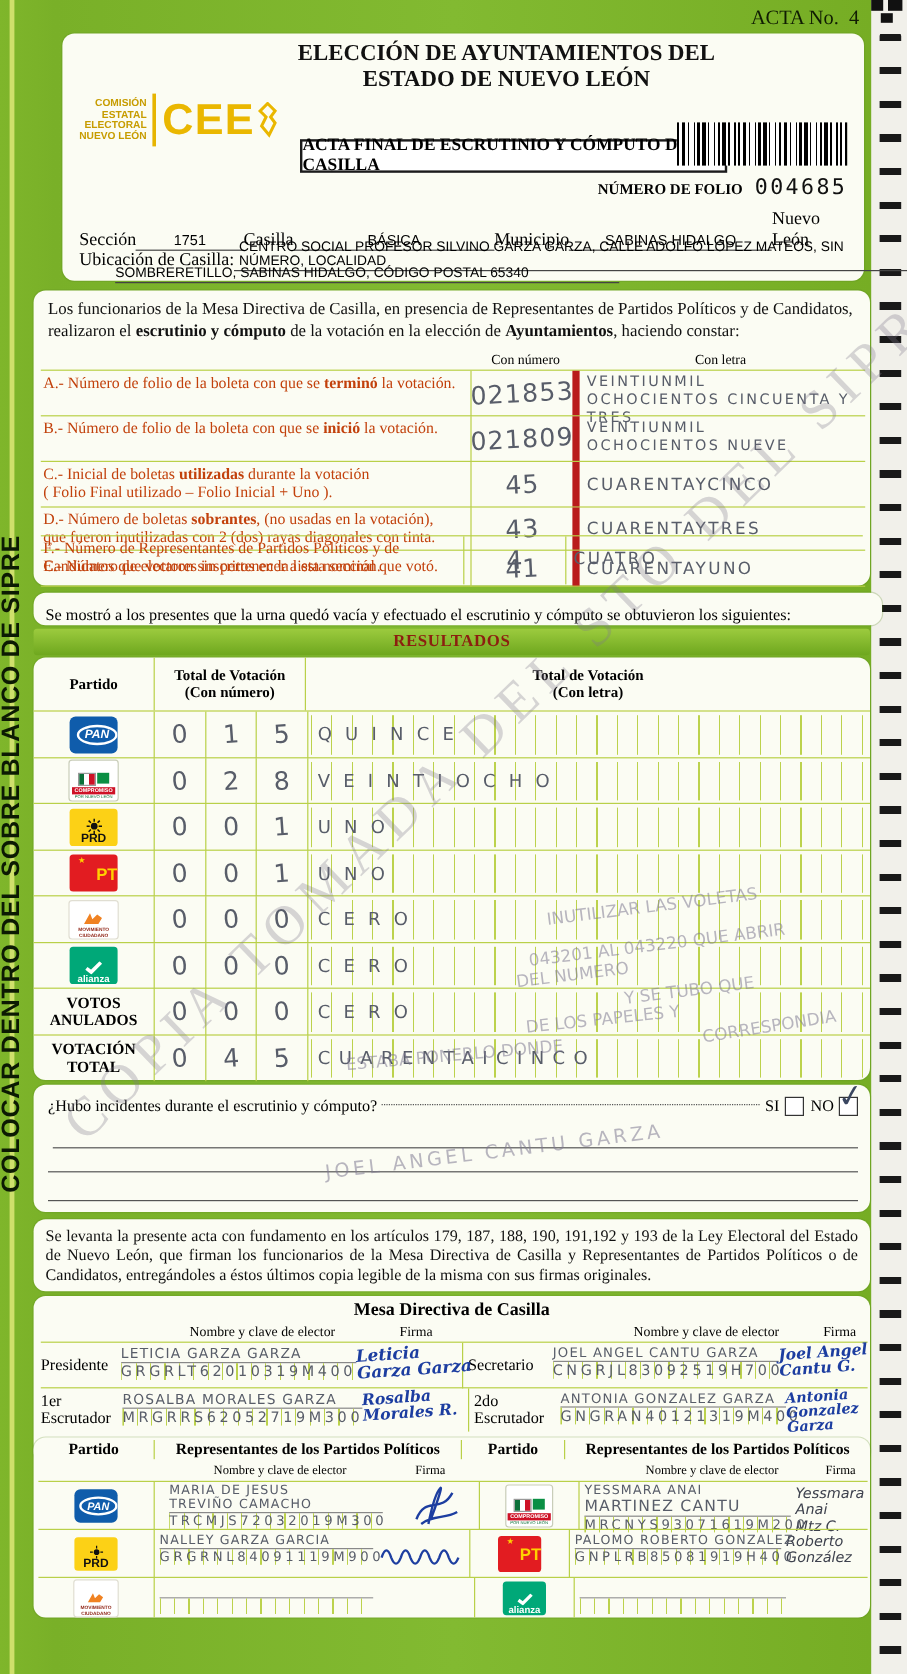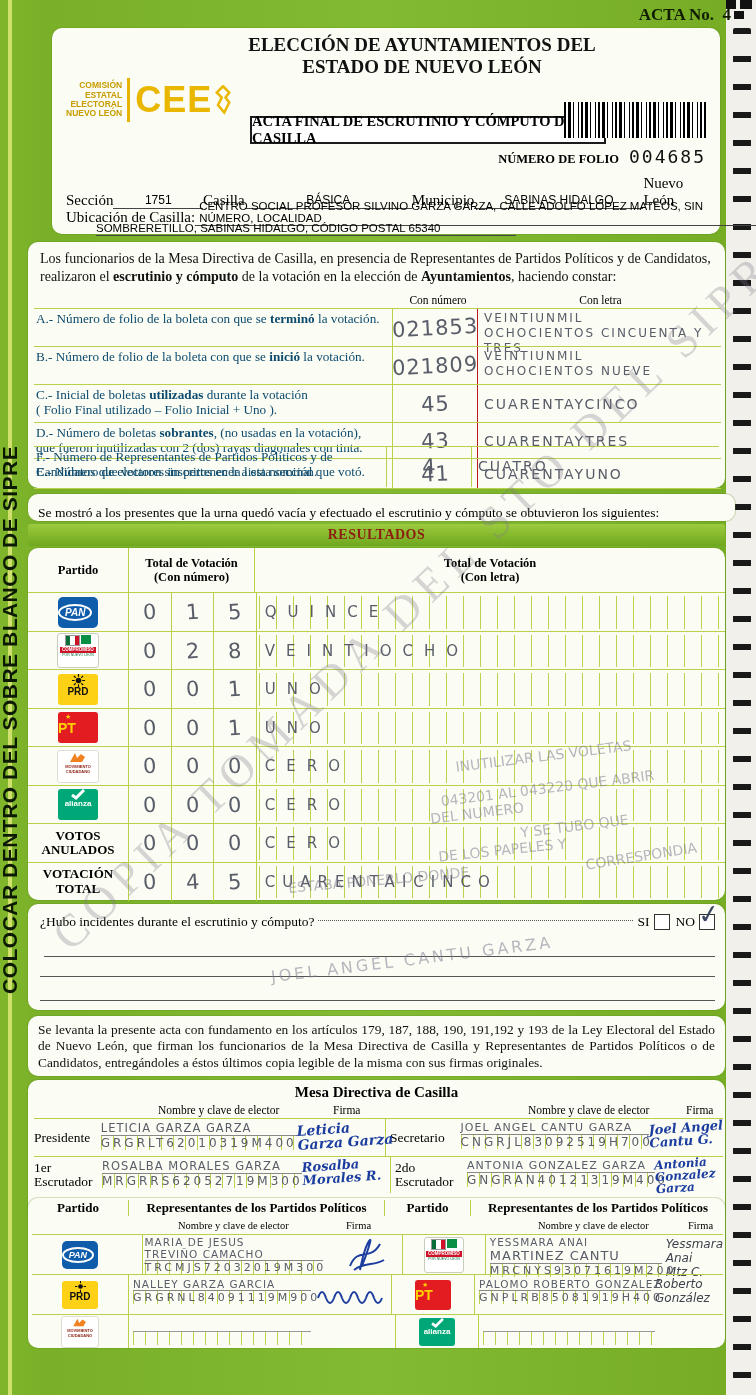--- a/index.html
+++ b/index.html
@@ -19,21 +19,21 @@
   .edge{position:absolute;right:0;top:0;width:30px;height:1395px;background:#f1f0ea;z-index:5;}
   .edge-dashes{position:absolute;right:5px;top:28px;width:18px;height:1360px;
      background:repeating-linear-gradient(180deg,#191919 0 6px,transparent 6px 28px);border-radius:2px;}
   .corner{position:absolute;z-index:6;background:#111;}
 
   
   .left-line{position:absolute;left:8px;top:0;width:4px;height:1395px;background:#cfe06c;z-index:4;}
   .side-text{position:absolute;left:-2px;top:430px;height:580px;writing-mode:vertical-rl;transform:rotate(180deg);
      font-family:"Liberation Sans",sans-serif;font-weight:bold;font-size:21px;color:#0c1a03;z-index:8;letter-spacing:.5px;text-align:center;}
 
-  .acta-no{position:absolute;top:5px;right:25px;z-index:9;font-weight:bold;font-size:17px;color:#101d03;}
+  .acta-no{position:absolute;top:5px;right:40px;z-index:9;font-weight:normal;font-size:17px;color:#101d03;}
 
   .watermark{position:absolute;left:60px;top:915px;z-index:50;pointer-events:none;
      font-family:"Liberation Serif",serif;font-size:46px;letter-spacing:8px;color:rgba(125,120,138,.30);
      transform:rotate(-44deg);transform-origin:left center;white-space:nowrap;}
 
   
   .h-title{position:absolute;top:6px;left:170px;width:400px;text-align:center;font-weight:bold;font-size:19px;line-height:1.15;color:#111;}
   .logo-block{position:absolute;left:14px;top:50px;display:flex;align-items:center;}
   .org{font-family:"Liberation Sans",sans-serif;font-weight:bold;font-size:8.5px;line-height:1.1;color:#c79c00;text-align:right;}
   .logo-bar{width:3px;height:44px;background:#e6b400;margin:0 5px;}
@@ -48,23 +48,23 @@
   .sec-row{position:absolute;left:14px;top:147px;width:648px;display:flex;align-items:flex-end;font-size:15px;}
   .sec-val{font-family:"Liberation Sans",sans-serif;font-size:12px;text-align:center;border-bottom:1px solid #444;padding:0 4px 1px;}
   .ubi-row{position:absolute;left:14px;top:172px;width:690px;font-size:15px;display:flex;align-items:flex-end;}
   .ubi-l2{position:absolute;left:44px;top:194px;width:420px;font-family:"Liberation Sans",sans-serif;font-size:11.5px;border-bottom:1px solid #444;padding-bottom:1px;}
   .excl-row{position:absolute;left:10px;top:216px;width:680px;display:flex;justify-content:space-between;font-size:8px;color:#222;}
 
   
   .intro{padding:8px 12px 0;font-size:14px;line-height:1.25;color:#111;}
   .it-hdr{position:absolute;top:52px;left:368px;right:4px;display:flex;font-size:11.5px;font-weight:normal;}
   .it-row{position:absolute;left:6px;right:4px;border-top:1px solid #b9d048;display:flex;}
-  .it-label{width:356px;font-size:13.2px;line-height:1.12;padding:3px 0 0 2px;color:#0c4a6e;}
+  .it-label{width:356px;font-size:13.2px;line-height:1.12;padding:3px 0 0 2px;color:#c2410c;}
   .it-num{width:84px;border-left:1px solid #b9d048;display:flex;align-items:center;justify-content:center;}
-  .it-letra{flex:1;border-left:1px solid #b91c1c;padding:2px 0 0 6px;}
+  .it-letra{flex:1;border-left:6px solid #b91c1c;padding:2px 0 0 6px;}
   .hw-num{font-size:21px;letter-spacing:1px;transform:rotate(-3deg);}
   .hw-word{font-size:13px;letter-spacing:2px;line-height:1.25;}
 
   .shown-band{display:flex;align-items:flex-end;padding-left:10px;font-size:13.5px;}
   .res-band{position:absolute;left:28px;top:524px;width:697px;height:22px;z-index:10;border-radius:3px;
      background:linear-gradient(180deg,#9ccb3e,#6ea71e);display:flex;align-items:center;justify-content:center;}
   .res-title{color:#8c1f10;font-weight:bold;font-size:14px;letter-spacing:.5px;}
 
   
   .rt-hdr{position:absolute;left:0;top:0;width:100%;height:44px;display:flex;font-weight:bold;font-size:12.5px;text-align:center;}
@@ -74,21 +74,21 @@
   .rt-row{position:absolute;left:0;width:100%;height:38.5px;border-top:1px solid #b9d048;display:flex;}
   .rt-logo{width:100px;display:flex;align-items:center;justify-content:center;}
   .rt-d{width:41.6px;border-left:1px solid #b9d048;display:flex;align-items:center;justify-content:center;}
   .rt-letra{flex:1;border-left:1px solid #b9d048;position:relative;display:flex;align-items:center;}
   .rt-letra .comb{position:absolute;inset:3px 2px 3px 2px;}
   .digit{font-size:21px;transform:rotate(-4deg);}
   .letra-word{position:relative;z-index:2;font-size:15px;letter-spacing:11px;padding-left:8px;}
   .vlab{width:100px;display:flex;flex-direction:column;align-items:center;justify-content:center;font-weight:bold;font-size:13px;line-height:1.1;text-align:center;}
 
   
-  .plogo{width:40px;height:31px;border-radius:5px;display:flex;align-items:center;justify-content:flex-start;flex-direction:row;overflow:hidden;}
+  .plogo{width:40px;height:31px;border-radius:5px;display:flex;align-items:center;justify-content:flex-end;flex-direction:row;overflow:hidden;}
   .pan{background:#0f5cab;}
   .pan-oval{border:2px solid #fff;border-radius:50%;padding:1px 5px;color:#fff;
      font:bold italic 10px "Liberation Sans",sans-serif;}
   .pri{background:#fff;border:1px solid #c9cdb9;flex-direction:column;border-radius:3px;padding:1px 0;}
   .pri-top{display:flex;gap:1px;}
   .pri-flag{width:13px;height:9px;background:linear-gradient(90deg,#0a6f38 0 33%,#fff 33% 66%,#ce1126 66% 100%);border:0.5px solid #999;}
   .pri-green{width:10px;height:9px;background:#0a8f44;}
   .pri-band{background:#ce1126;color:#fff;font:bold 4.5px/6px "Liberation Sans",sans-serif;width:36px;text-align:center;margin-top:1px;}
   .pri-sub{color:#0a6f38;font:3.5px/4px "Liberation Sans",sans-serif;}
   .prd{background:#fcd116;flex-direction:column;border-radius:3px;}
@@ -575,21 +575,21 @@
     <span class="abs" style="left:510px;">Nombre y clave de elector</span>
     <span class="abs" style="left:660px;">Firma</span>
   </div>
 
   <div class="m-row" style="top:36px;height:40px;left:4px;">
     <div style="width:96px;display:flex;align-items:center;justify-content:center;">
       <div class="plogo pan" style="width:36px;height:28px;">
           <span class="pan-oval" style="font-size:9px;"><span>PAN</span></span>
         </div>
     </div>
-    <div class="nm-cell divider-v" style="width:178px;padding:1px 0 0 2px;margin-left:14px;">
+    <div class="nm-cell divider-v" style="width:178px;padding:1px 0 0 12px;">
       <div class="hw nm" style="font-size:10.5px;border-bottom:none;">MARIA DE JESUS</div>
       <div class="hw nm" style="font-size:10.5px;">TREVIÑO CAMACHO</div>
       <div class="hw clave comb-sm" style="font-size:11px;">TRCMJS72032019M300</div>
     </div>
     <div style="width:80px;display:flex;align-items:center;justify-content:center;">
       <svg width="64" height="38" viewBox="0 0 64 38">
           <path d="M30,34 C34,14 38,6 40,4 C42,2 36,20 32,30 M20,30 C28,10 40,26 50,8 M24,34 C34,26 44,30 54,24" stroke="#1d3ea0" stroke-width="2" fill="none"></path>
         </svg>
     </div>
     <div class="divider-v" style="width:82px;display:flex;align-items:center;justify-content:center;">

